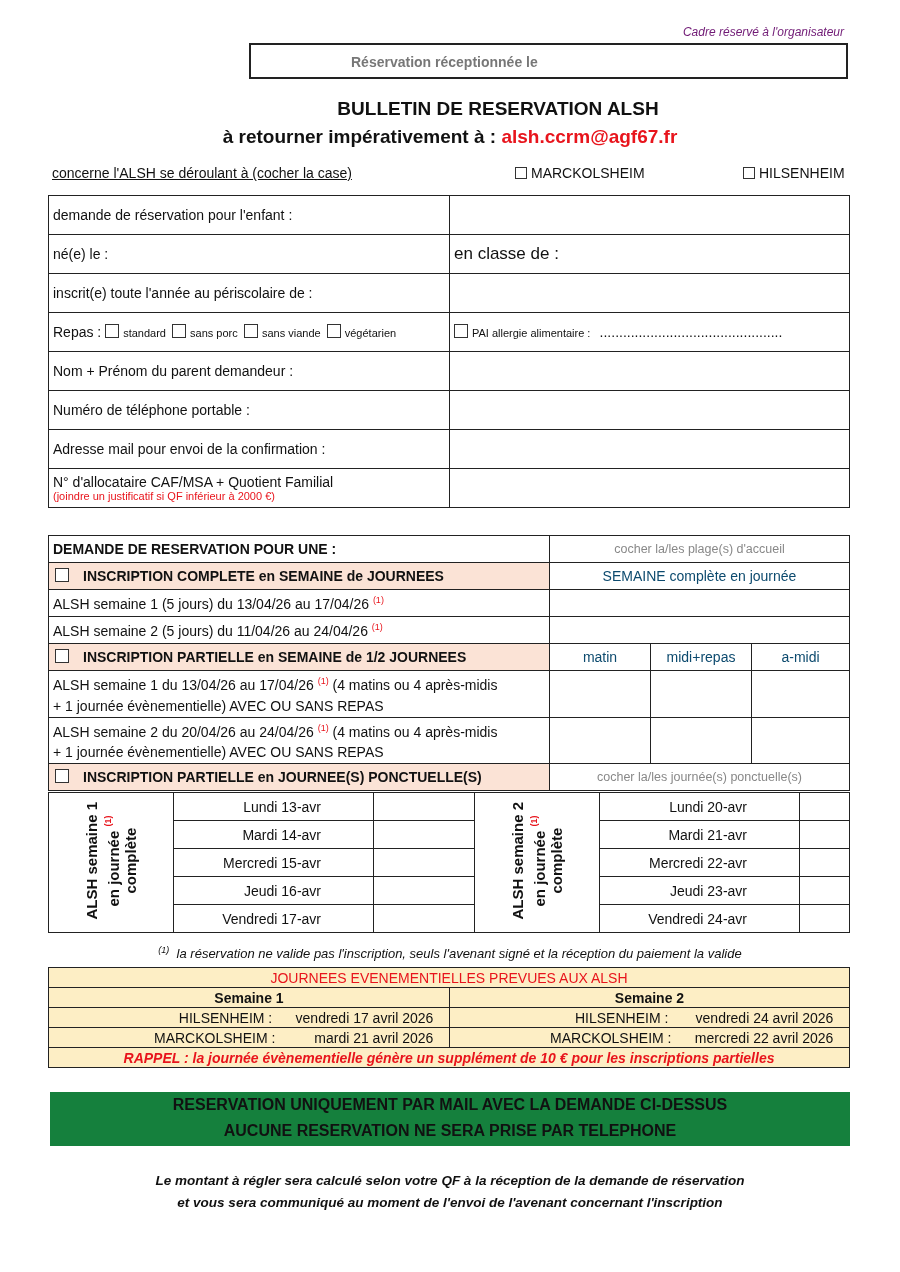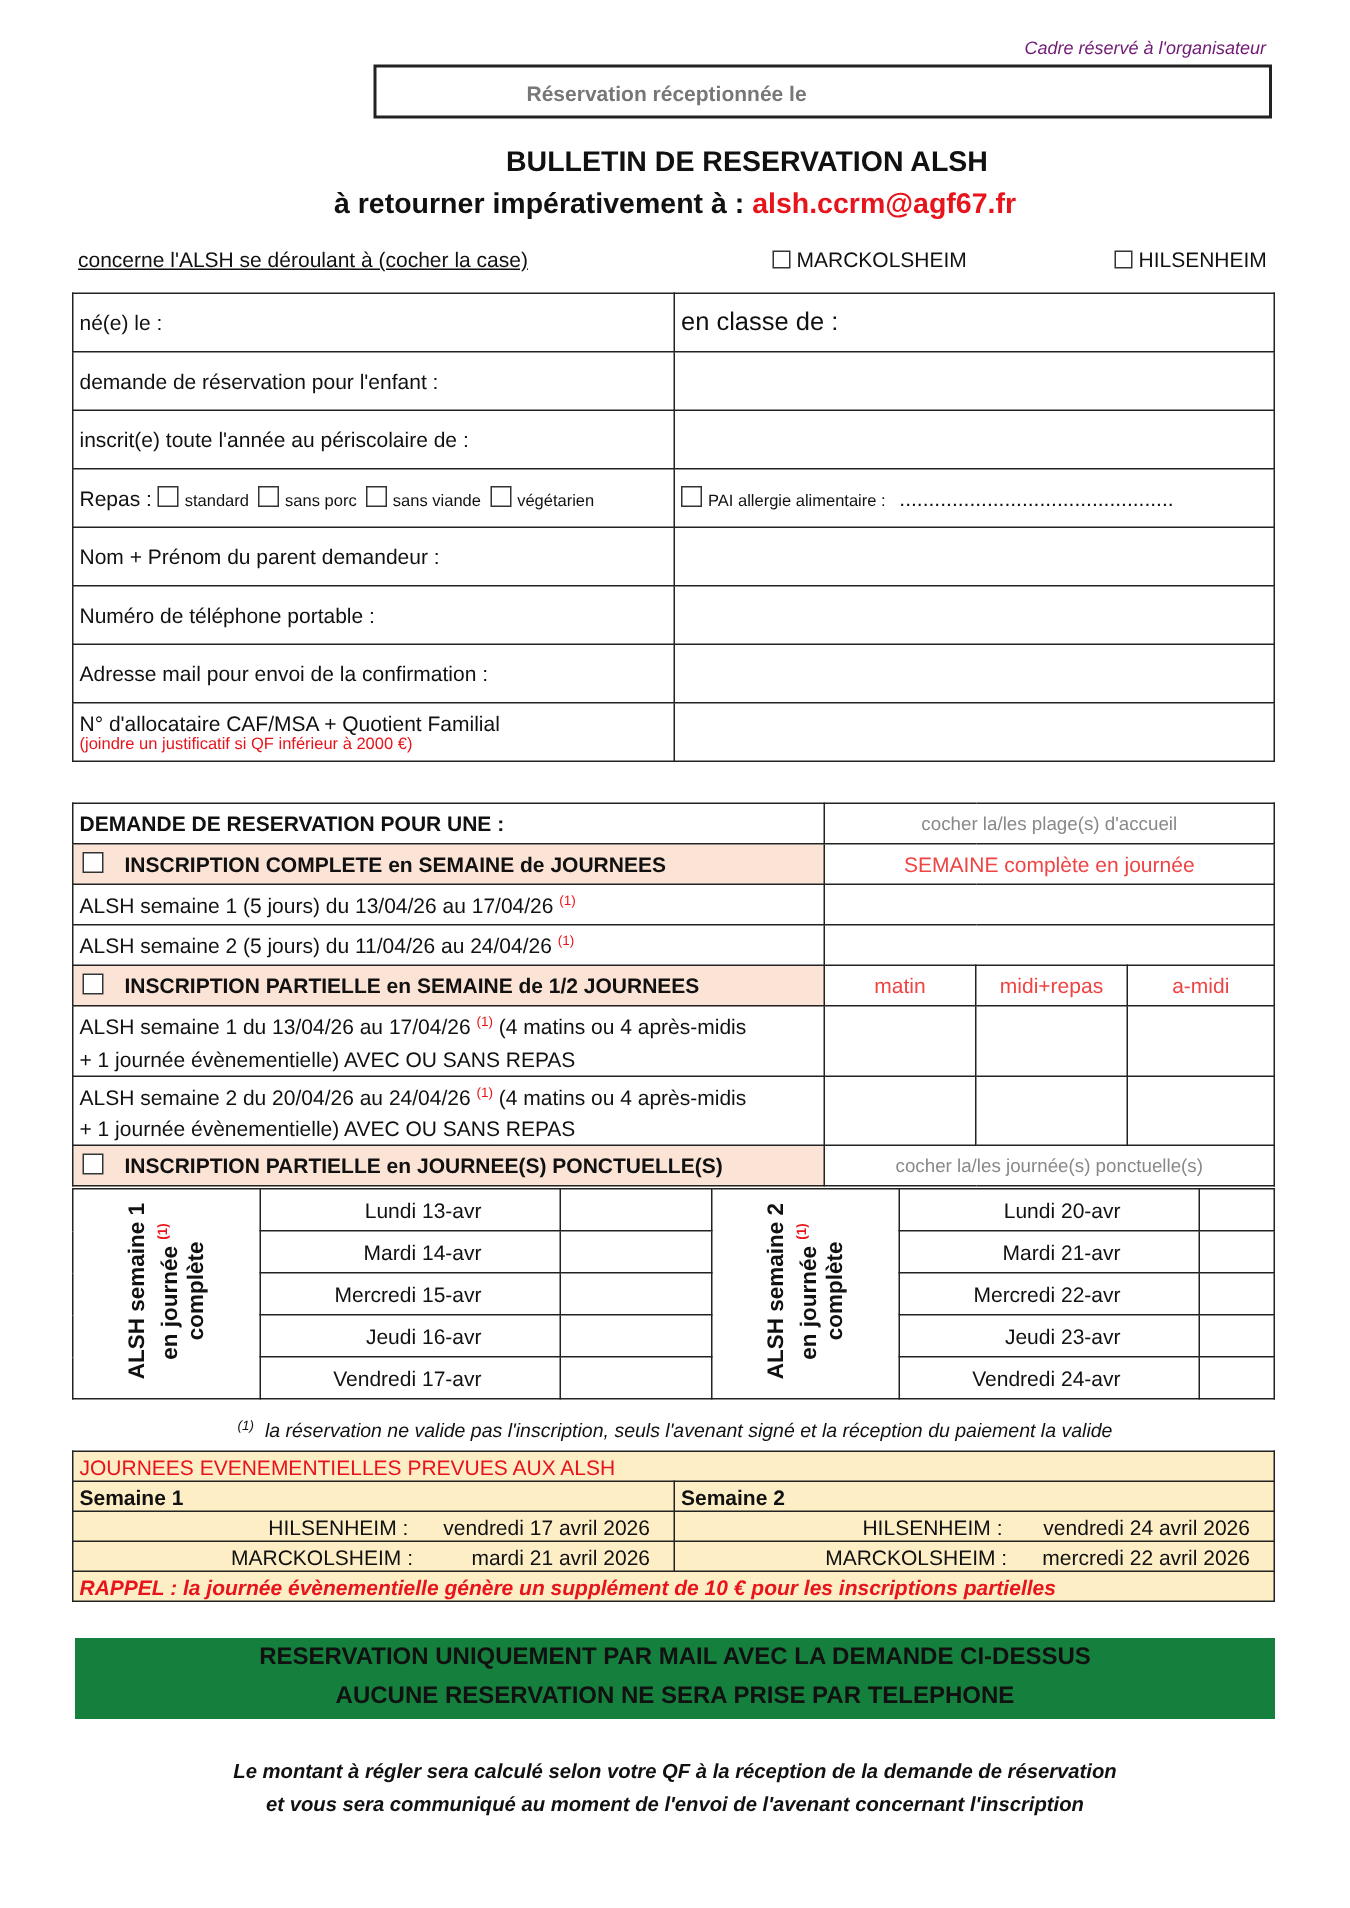--- a/index.html
+++ b/index.html
@@ -17,31 +17,31 @@
   .cb-lg{width:12px;height:12px;}
   table{border-collapse:collapse;}
   td{border:1.5px solid #222;padding:0 4px;font-size:14px;vertical-align:middle;}
   .info{position:absolute;left:48px;top:195px;width:802px;}
   .info td{height:38px;}
   .sm{font-size:11px;}
   .resa{position:absolute;left:48px;top:535px;width:802px;}
   .resa td{height:26px;}
   .peach{background:#fbe3d6;}
   .grey{color:#888;text-align:center;font-size:12.5px;}
-  .redc{color:#ef4444;text-align:center;}
+  .redc{color:#0c4a6e;text-align:center;}
   sup{font-size:9px;color:#e8141c;}
   .days{position:absolute;left:48px;top:792px;width:802px;}
   .days td{height:27px;}
   .vert{padding:0;text-align:center;font-weight:bold;font-size:15px;}
   .vert div{writing-mode:vertical-rl;transform:rotate(180deg);display:inline-block;line-height:17px;}
   .dayc{text-align:right;padding-right:52px;}
   .note{left:0;width:900px;top:945px;text-align:center;font-size:13px;font-style:italic;}
   .evt{position:absolute;left:48px;top:967px;width:802px;}
   .evt td{height:19px;background:#fdeec5;font-size:14px;}
-  .evt .c{}
+  .evt .c{text-align:center;}
   .evt .r{text-align:right;}
   .banner{left:50px;top:1092px;width:800px;height:54px;background:#15803d;text-align:center;font-weight:bold;font-size:16px;line-height:26px;}
   .final{left:0;width:900px;top:1170px;text-align:center;font-style:italic;font-weight:bold;font-size:13.5px;line-height:22px;}
 </style>
 </head>
 <body>
 
 <div class="abs cadre">Cadre réservé à l'organisateur</div>
 <div class="abs recep">
     <span>Réservation réceptionnée le</span>
@@ -49,26 +49,26 @@
 <div class="abs title1">BULLETIN DE RESERVATION ALSH</div>
 <div class="abs title2"><span>à retourner impérativement à : </span><span class="red">alsh.ccrm@agf67.fr</span></div>
 
 <div class="abs concerne">concerne l'ALSH se déroulant à (cocher la case)</div>
 <div class="abs opt" style="left:515px"><span class="cb"></span><span>MARCKOLSHEIM</span></div>
 <div class="abs opt" style="left:743px"><span class="cb"></span><span>HILSENHEIM</span></div>
 
 <table class="info">
   <tbody>
       <tr>
+        <td style="width:392px">demande de réservation pour l'enfant :</td>
+        <td></td>
+      </tr>
+  <tr>
         <td><span>né(e) le :</span></td>
         <td style="font-size:17px"><span>en classe de :</span></td>
-      </tr>
-  <tr>
-        <td style="width:392px">demande de réservation pour l'enfant :</td>
-        <td></td>
       </tr>
   <tr>
         <td>inscrit(e) toute l'année au périscolaire de :</td>
         <td></td>
       </tr>
   <tr>
     <td><span>Repas :</span>
       <span class="sm"> <span class="cb cb-lg"></span><span>standard</span>
       &nbsp;<span class="cb cb-lg"></span><span>sans porc</span>
       &nbsp;<span class="cb cb-lg"></span><span>sans viande</span>

